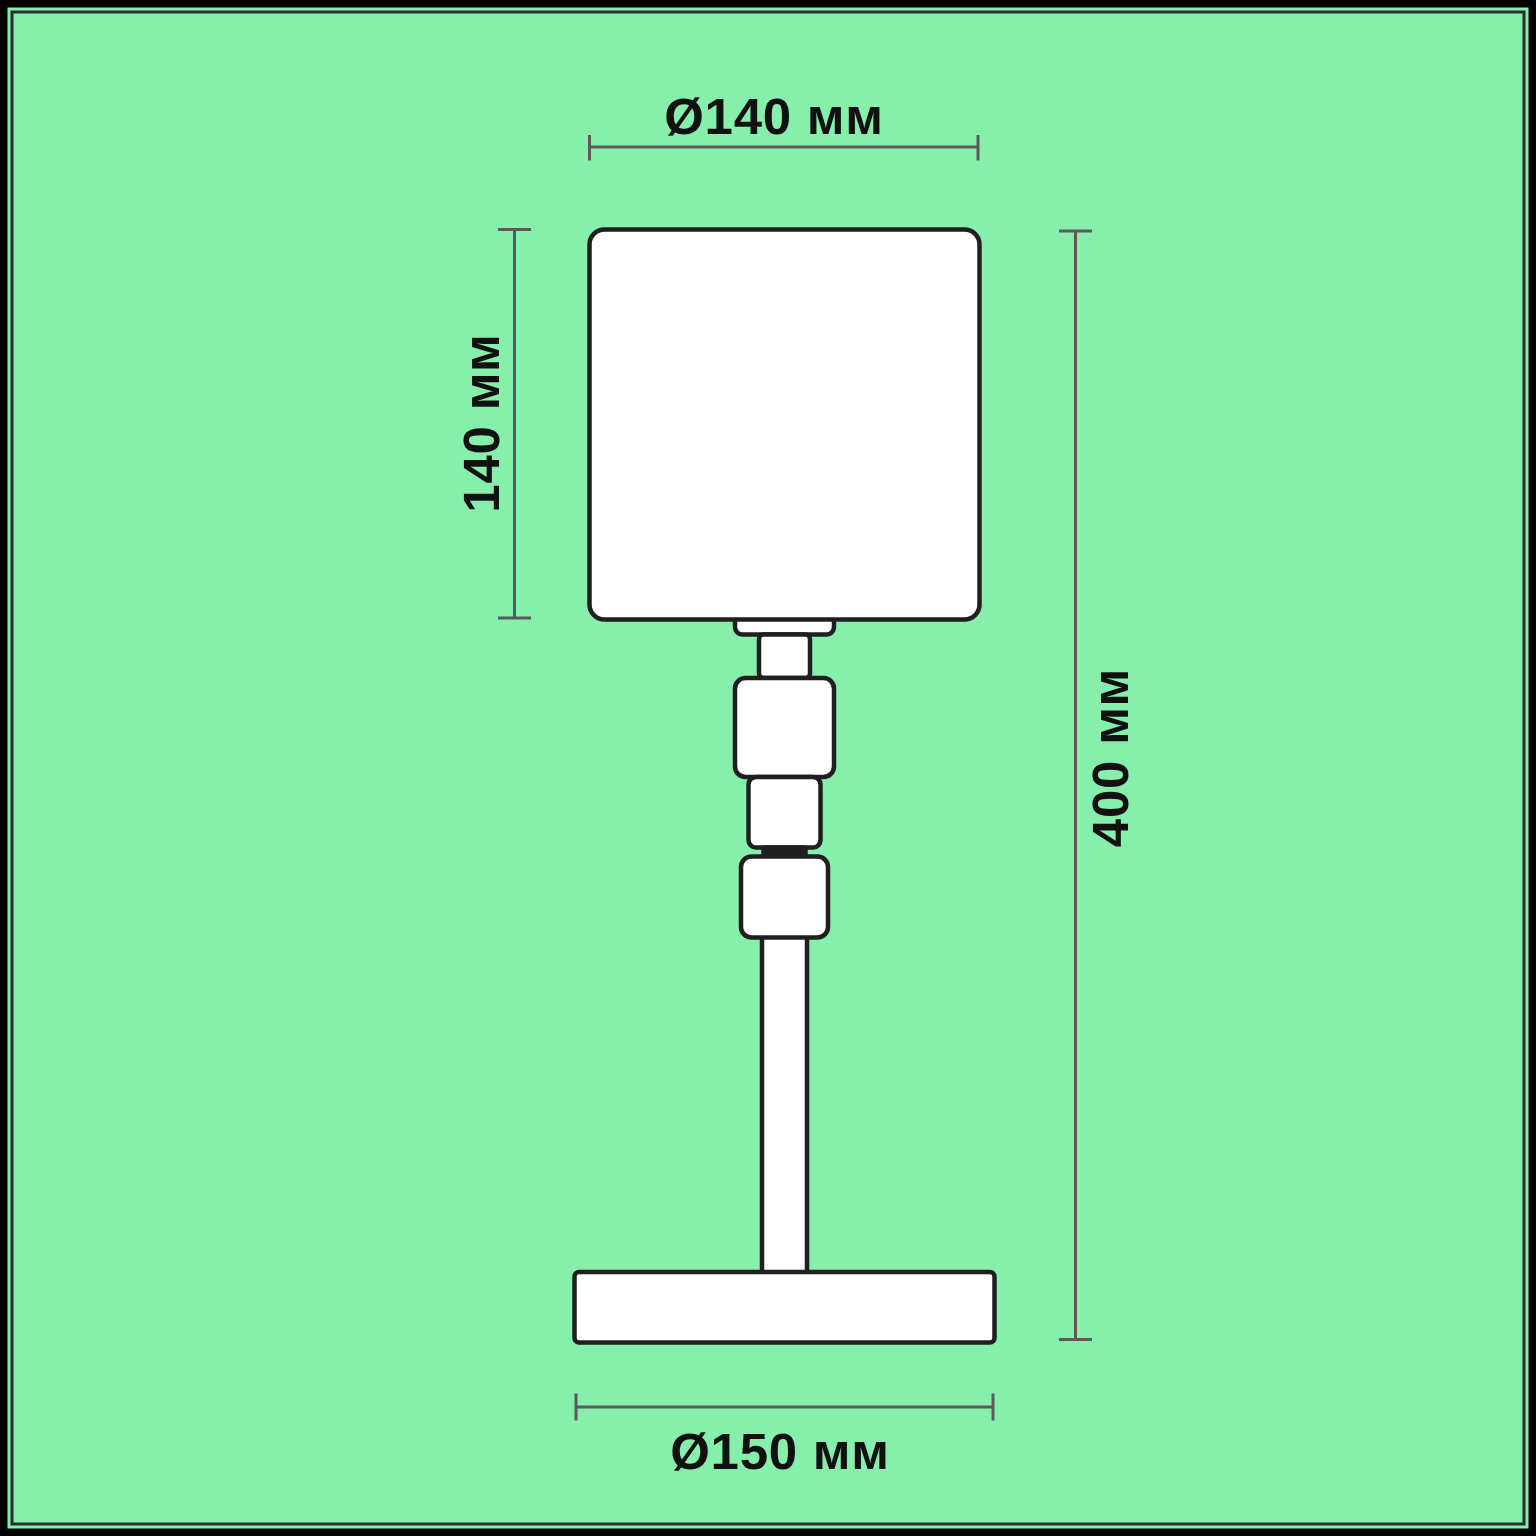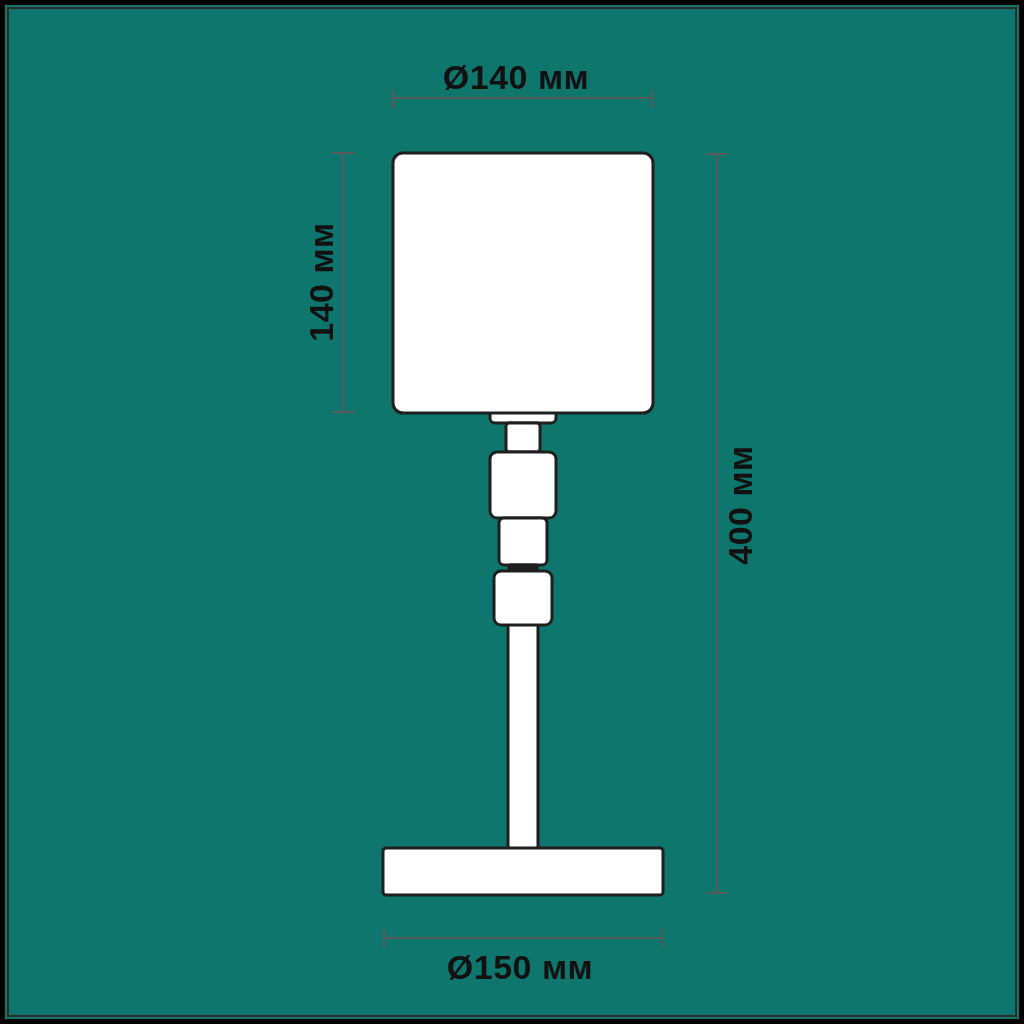--- a/index.html
+++ b/index.html
@@ -7,21 +7,21 @@
     padding: 0;
     background: #ffffff;
     width: 1024px;
     height: 1024px;
     font-family: "Liberation Sans", sans-serif;
   }
   .stage {
     position: relative;
     width: 1024px;
     height: 1024px;
-    background: #0f766e;
+    background: #86efac;
     overflow: hidden;
   }
   .frame-outer {
     position: absolute;
     inset: 0;
     border: 5px solid #000000;
     box-sizing: border-box;
     pointer-events: none;
     z-index: 3;
   }

